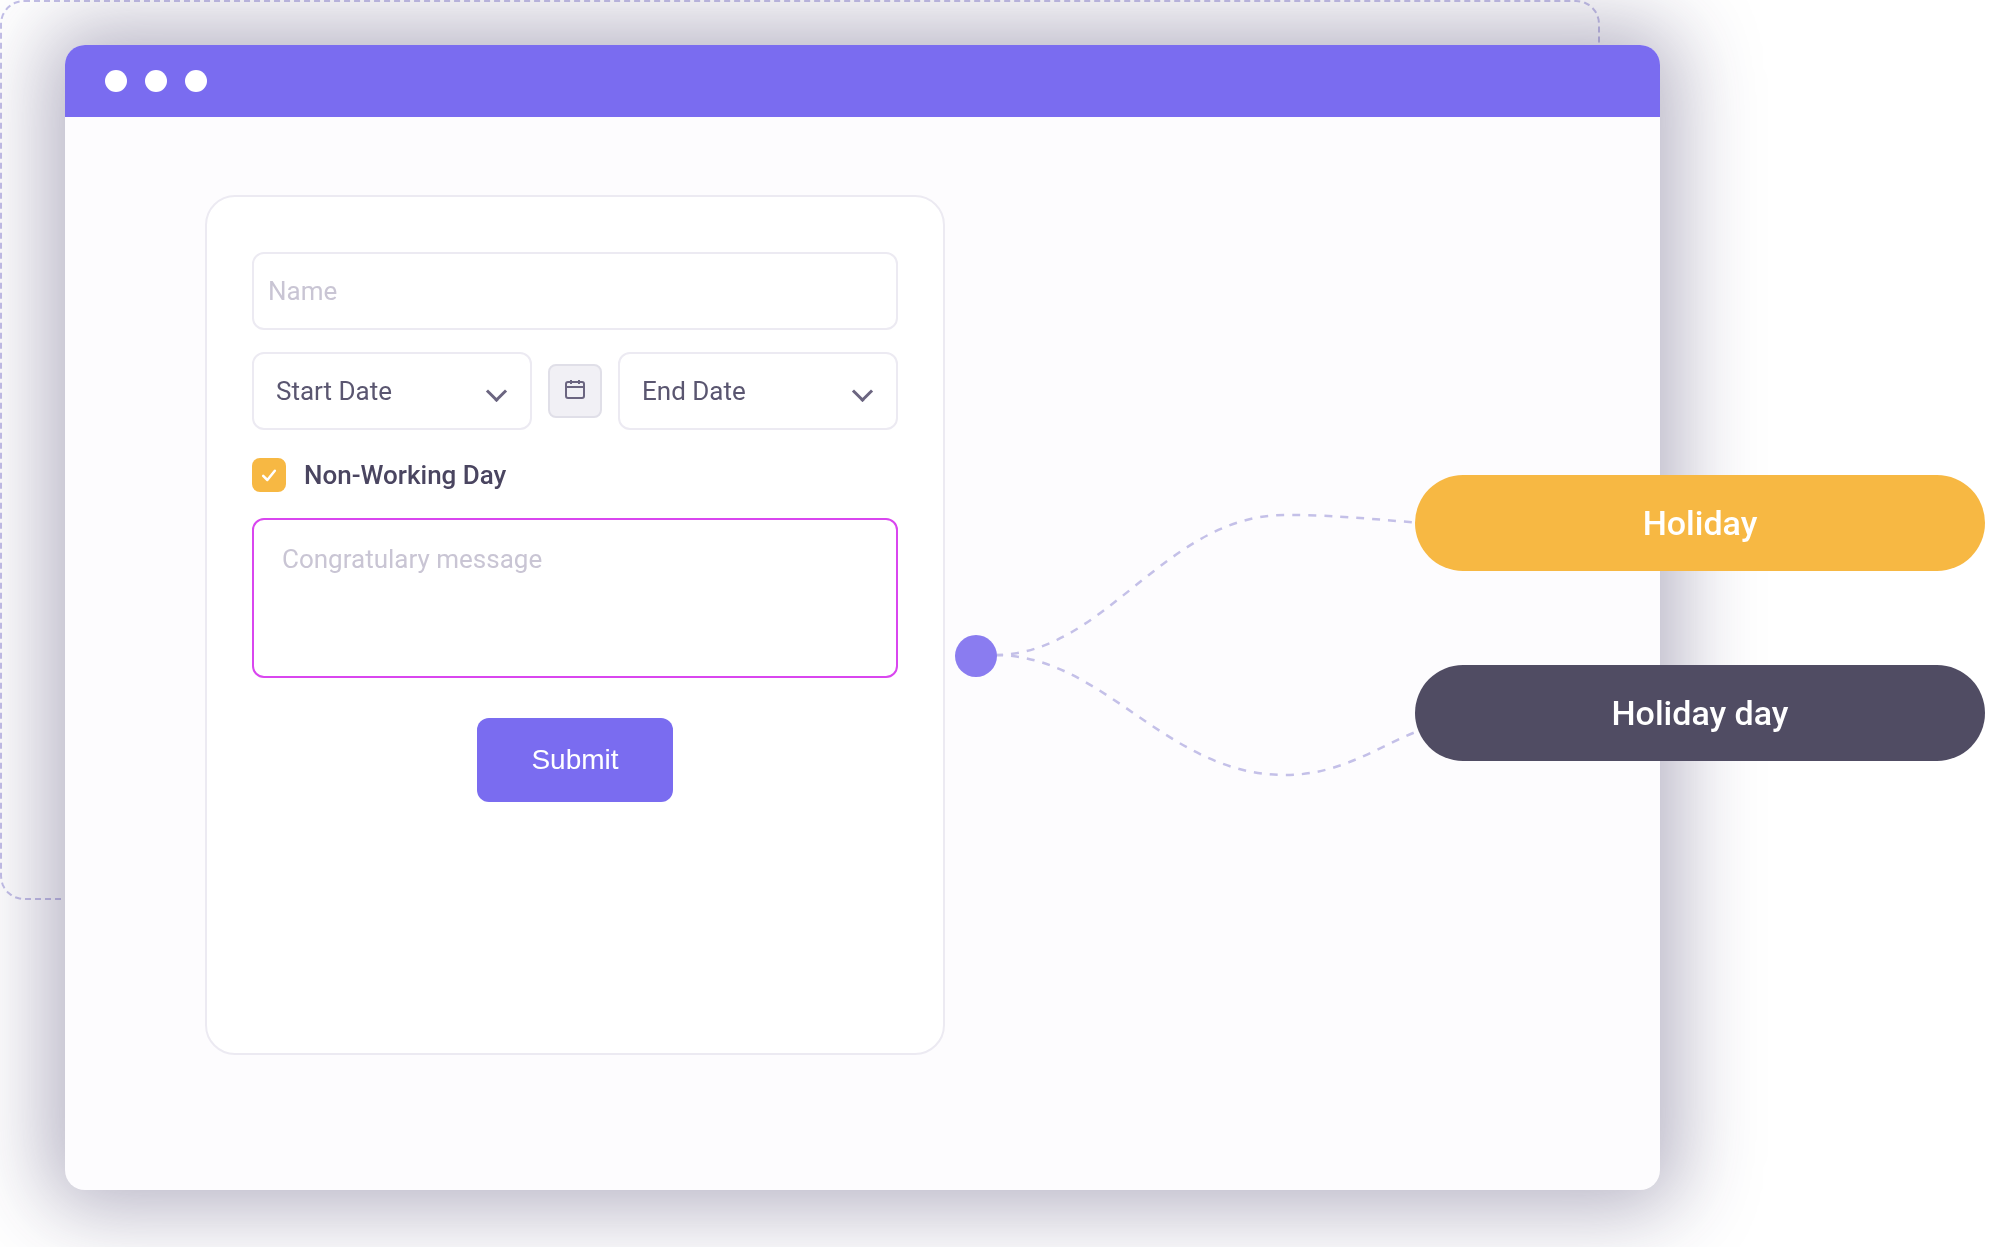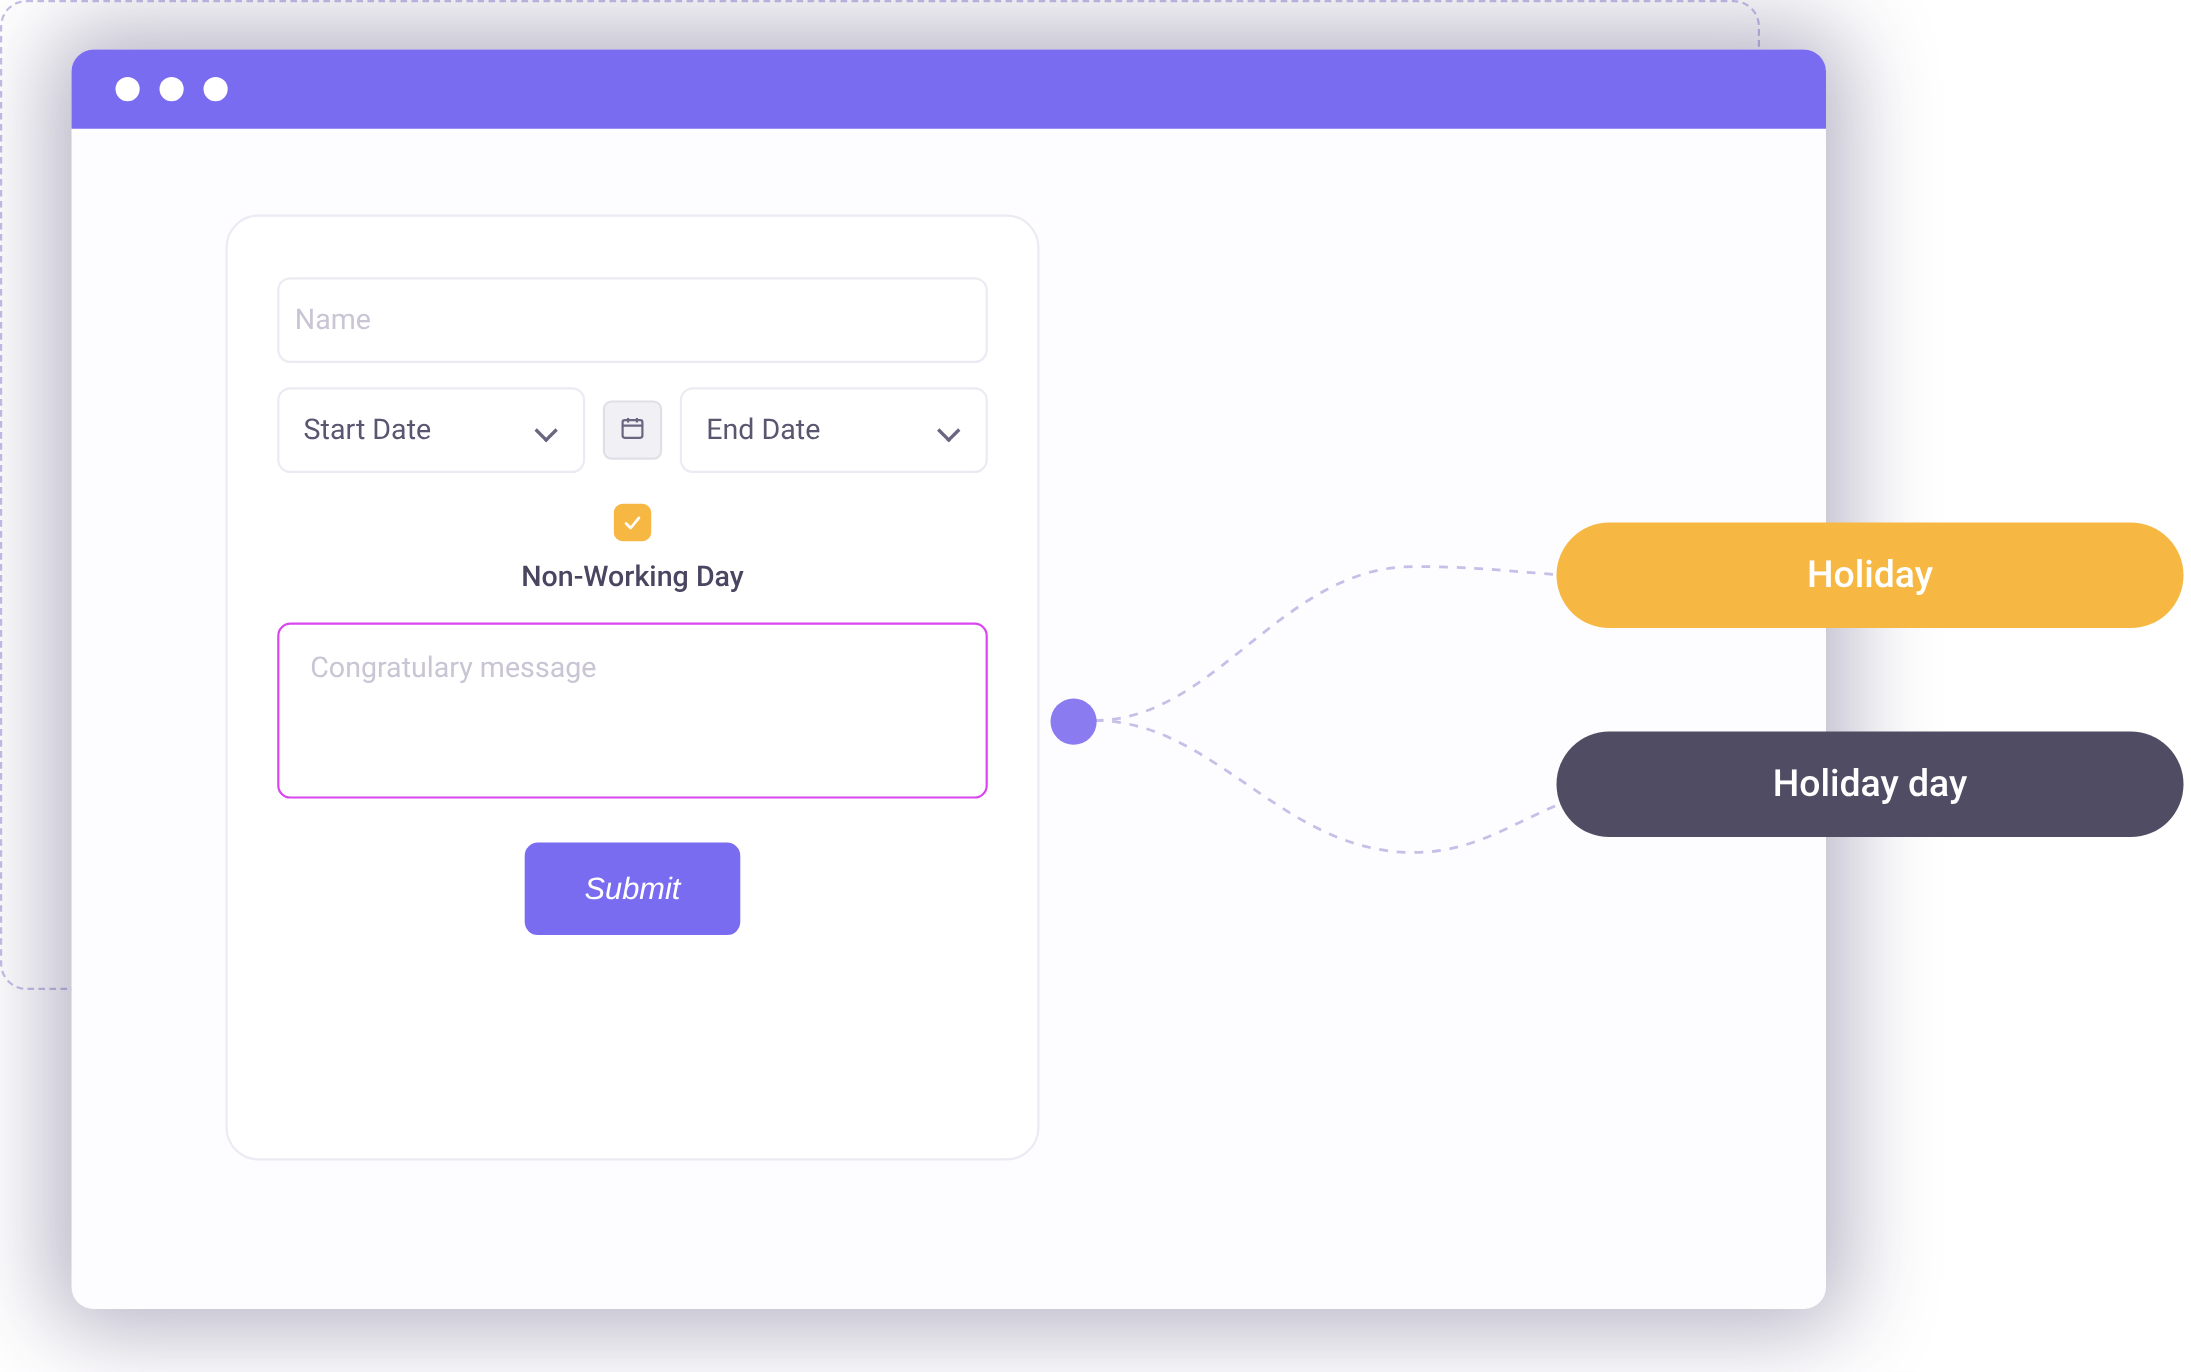--- a/index.html
+++ b/index.html
@@ -120,21 +120,20 @@
       border-right: 3px solid #6b6580;
       border-bottom: 3px solid #6b6580;
       transform: rotate(45deg);
     }
     .checkbox-row {
       display: flex;
       align-items: center;
       gap: 18px;
       margin-bottom: 26px;
       padding-top: 6px;
-      flex-direction: column;
     }
     .checkbox {
       width: 34px;
       height: 34px;
       background: #f7b843;
       border-radius: 8px;
       display: flex;
       align-items: center;
       justify-content: center;
     }
@@ -161,21 +160,20 @@
       display: block;
       margin: 0 auto;
       background: #7a6cf0;
       color: #fff;
       font-size: 28px;
       font-weight: 500;
       border: none;
       border-radius: 12px;
       padding: 26px 54px;
       cursor: pointer;
-      font-style: italic;
     }
     .connector-dot {
       position: absolute;
       top: 590px;
       left: 890px;
       width: 42px;
       height: 42px;
       background: #8a7cf0;
       border-radius: 50%;
       z-index: 2;

